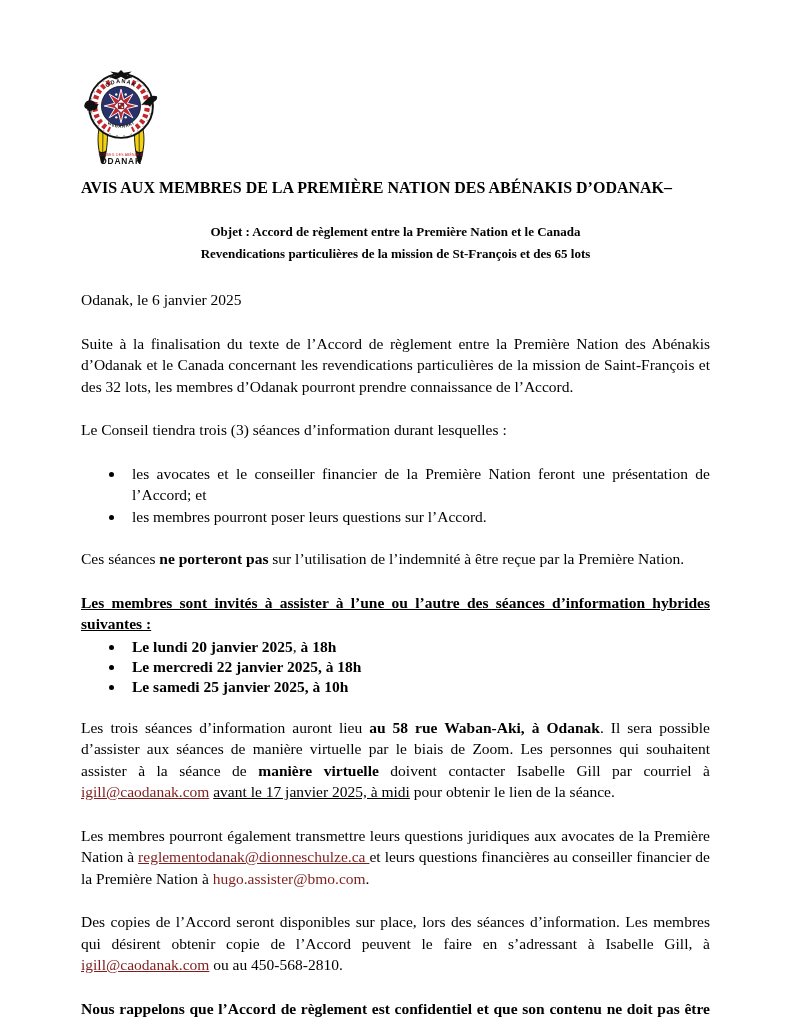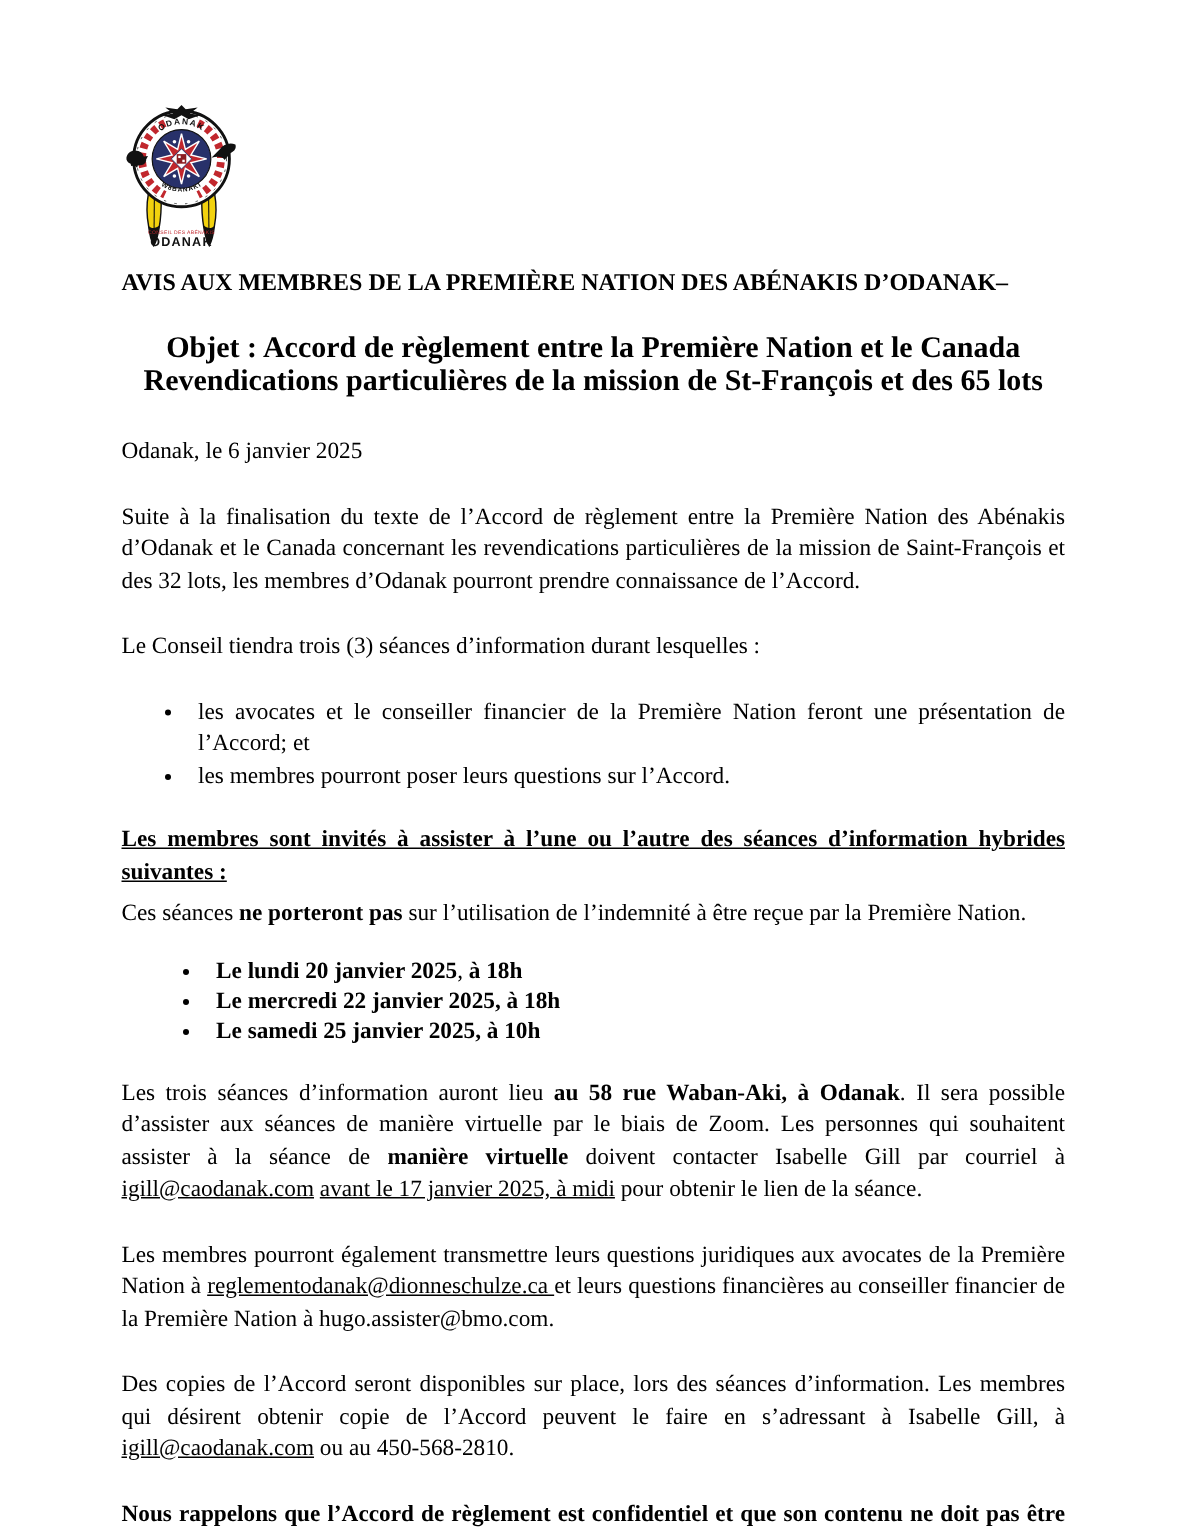--- a/index.html
+++ b/index.html
@@ -13,38 +13,38 @@
     width: 791px; height: 1024px;
     padding: 70px 81px 0 81px;
   }
   .logo-wrap { width: 80px; margin: 0 0 4px 0; }
   .doc { font-size: 15.5px; line-height: 21.5px; }
   .title {
     font-size: 16px; font-weight: bold; 
     line-height: 22px; margin: 0 0 22px 0;
   }
   .subject {
-    font-size: 20px; font-weight: bold; text-align: center;
+    font-size: 13px; font-weight: bold; text-align: center;
     line-height: 21.5px; margin: 0 0 25px 0;
   }
   p.para { margin: 0 0 22px 0; text-align: justify; }
   .b { font-weight: bold; }
   .u { text-decoration: underline; }
-  a.link { color: #000000; text-decoration: underline; cursor: pointer; }
+  a.link { color: #7f1d1d; text-decoration: underline; cursor: pointer; }
   a.link.nound { text-decoration: none; }
   ul.bullets {
     margin: 0 0 21px 0; padding: 0 0 0 44px;
     list-style: disc outside;
   }
   ul.bullets li { padding-left: 7px; text-align: justify; }
   ul.bold-bullets {
     margin: -4px 0 20px 0; padding: 0 0 0 44px;
     list-style: disc outside; font-weight: bold;
   }
-  ul.bold-bullets li { padding-left: 7px; line-height: 20px; margin-left: 12px; }
+  ul.bold-bullets li { padding-left: 7px; line-height: 20px; }
   .nb { font-weight: normal; }
 </style>
 </head>
 <body>
 
 <div class="page">
 
   <div class="logo-wrap">
     <svg width="80" height="99" viewBox="0 0 100 124">
 
@@ -113,23 +113,23 @@
 
     <p class="para">Suite à la finalisation du texte de l’Accord de règlement entre la Première Nation des Abénakis d’Odanak et le Canada concernant les revendications particulières de la mission de Saint-François et des 32 lots, les membres d’Odanak pourront prendre connaissance de l’Accord.</p>
 
     <p class="para" style="text-align:left">Le Conseil tiendra trois (3) séances d’information durant lesquelles :</p>
 
     <ul class="bullets">
       <li>les avocates et le conseiller financier de la Première Nation feront une présentation de l’Accord; et</li>
       <li>les membres pourront poser leurs questions sur l’Accord.</li>
     </ul>
 
+    <p class="para"><span>Ces séances </span><span class="b">ne porteront pas</span><span> sur l’utilisation de l’indemnité à être reçue par la Première Nation.</span></p>
+
     <p class="para b u" style="margin-bottom:6px">Les membres sont invités à assister à l’une ou l’autre des séances d’information hybrides suivantes :</p>
-
-    <p class="para"><span>Ces séances </span><span class="b">ne porteront pas</span><span> sur l’utilisation de l’indemnité à être reçue par la Première Nation.</span></p>
 
     <ul class="bold-bullets">
       <li><span>Le lundi 20 janvier 2025</span><span class="nb">,</span><span> à 18h</span></li>
       <li>Le mercredi 22 janvier 2025, à 18h</li>
       <li>Le samedi 25 janvier 2025, à 10h</li>
     </ul>
 
     <p class="para"><span>Les trois séances d’information auront lieu </span><span class="b">au 58 rue Waban-Aki, à Odanak</span><span>. Il sera possible d’assister aux séances de manière virtuelle par le biais de Zoom. Les personnes qui souhaitent assister à la séance de </span><span class="b">manière virtuelle</span><span> doivent contacter Isabelle Gill par courriel à </span><a class="link">igill@caodanak.com</a><span> </span><span class="u">avant le 17 janvier 2025, à midi</span><span> pour obtenir le lien de la séance.</span></p>
 
     <p class="para"><span>Les membres pourront également transmettre leurs questions juridiques aux avocates de la Première Nation à </span><a class="link">reglementodanak@dionneschulze.ca </a><span>et leurs questions financières au conseiller financier de la Première Nation à </span><a class="link nound">hugo.assister@bmo.com</a><span>.</span></p>

